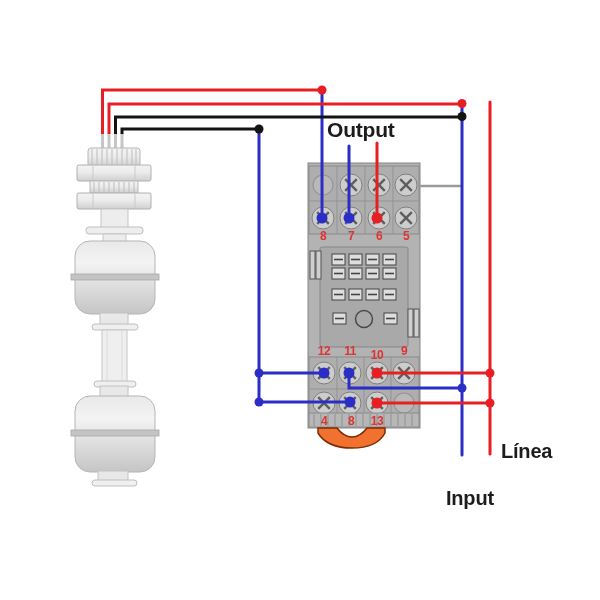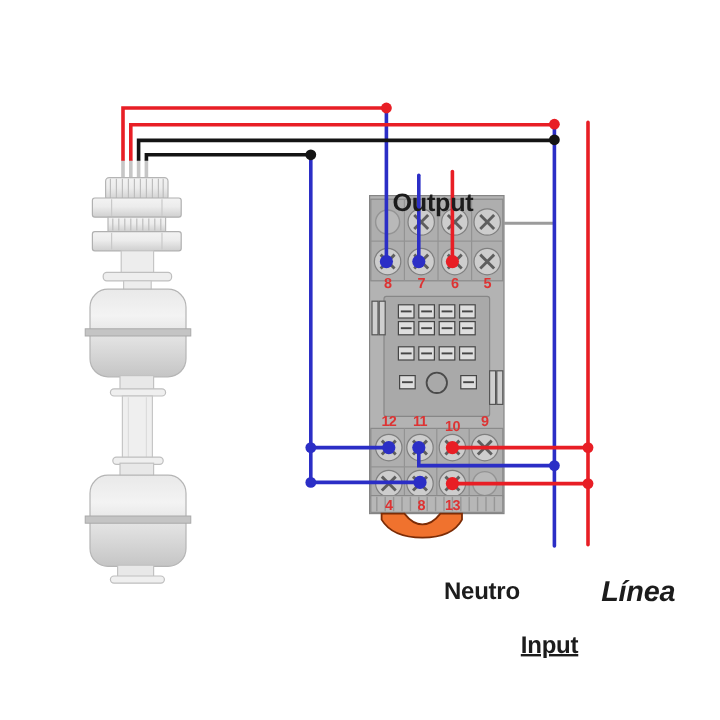--- a/index.html
+++ b/index.html
@@ -1,24 +1,24 @@
 <!DOCTYPE html>
 <html style="--wire-red: #e81e25; --wire-blue: #2b2ec6; --wire-black: #141414; --wire-gray: #9b9b9b; --terminal-number: #dd3333; --clip-orange: #f0722e; --label-text: #1c1c1c; --socket-gray: #b3b3b3;"><head>
 <meta charset="utf-8">
 <style>
   html,body{margin:0;padding:0;background:#fff;}
   .canvas{position:relative;width:600px;height:600px;background:#ffffff;overflow:hidden;
           font-family:"Liberation Sans",sans-serif;}
   .canvas svg{position:absolute;left:0;top:0;}
   .lbl{position:absolute;font-weight:700;color:var(--label-text,#1c1c1c);
-       letter-spacing:-0.2px;line-height:1.15;white-space:nowrap;margin-top:40px;}
+       letter-spacing:-0.2px;line-height:1.15;white-space:nowrap;}
   .lbl-output{left:327px;top:118px;font-size:21px;}
   .lbl-neutro{left:370px;top:442px;font-size:20px;}
-  .lbl-linea{left:501px;top:440px;font-size:24px;font-style:italic;}
-  .lbl-input{left:434px;top:487px;font-size:20px;text-decoration:underline;}
+  .lbl-linea{left:501px;top:440px;font-size:20px;}
+  .lbl-input{left:446px;top:487px;font-size:20px;}
   .lbl-voltage{left:132px;top:474px;width:280px;text-align:center;font-size:20px;white-space:normal;}
   .tnum{position:absolute;width:24px;text-align:center;font-weight:700;font-size:12px;
         color:var(--terminal-number,#dd3333);letter-spacing:-0.5px;}
   .wire-red{stroke:var(--wire-red,#e81e25);}
   .wire-blue{stroke:var(--wire-blue,#2b2ec6);}
   .wire-black{stroke:var(--wire-black,#141414);}
   .wire-gray{stroke:var(--wire-gray,#9b9b9b);}
   .dot-red{fill:var(--wire-red,#e81e25);}
   .dot-blue{fill:var(--wire-blue,#2b2ec6);}
   .dot-black{fill:var(--wire-black,#141414);}
@@ -258,17 +258,16 @@
 <span class="tnum" style="left:394px;top:229px">5</span>
 <span class="tnum" style="left:312px;top:344px">12</span>
 <span class="tnum" style="left:338px;top:344px">11</span>
 <span class="tnum" style="left:365px;top:348px">10</span>
 <span class="tnum" style="left:392px;top:344px">9</span>
 <span class="tnum" style="left:312px;top:414px">4</span>
 <span class="tnum" style="left:339px;top:414px">8</span>
 <span class="tnum" style="left:365px;top:414px">13</span>
 
 <div class="lbl lbl-output">Output</div>
-<div class="lbl lbl-neutro">Neutro</div>
 <div class="lbl lbl-linea">Línea</div>
 <div class="lbl lbl-input">Input</div>
 
 </div>
 
 </body></html>

